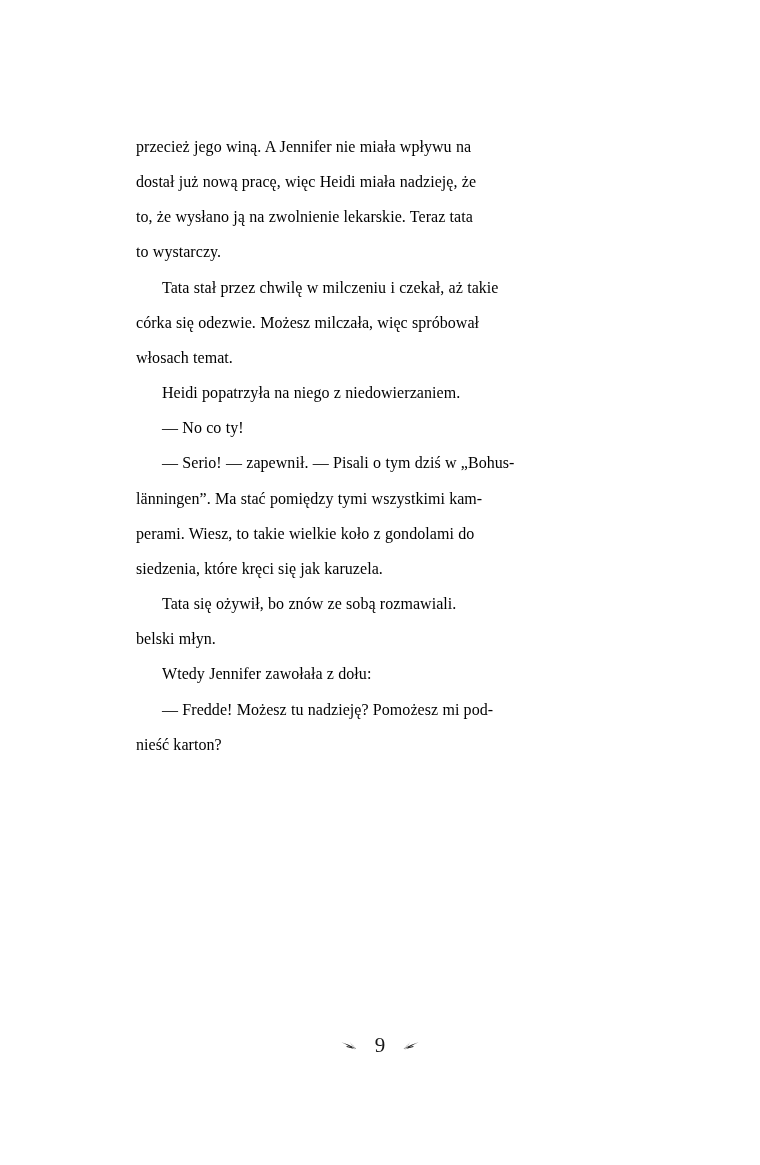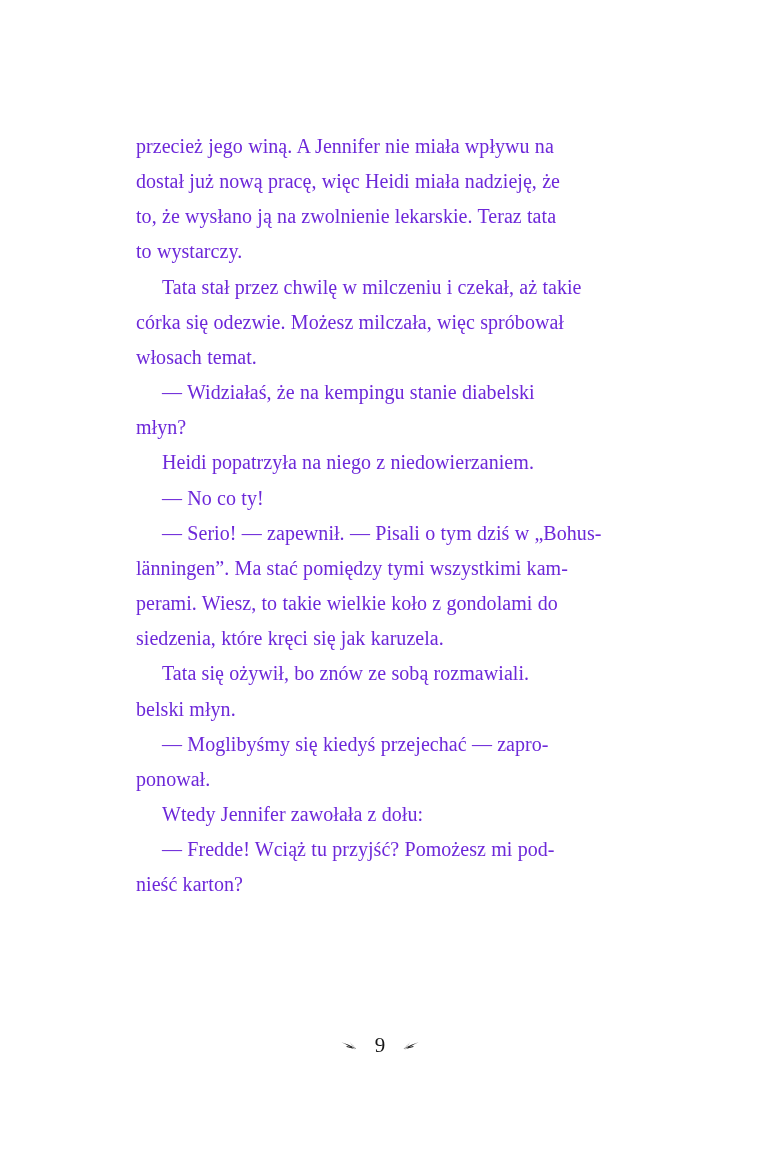--- a/index.html
+++ b/index.html
@@ -20,23 +20,23 @@
   
   .page {
     position: absolute;
     left: 136px;
     top: 129px;
     width: 506px;
   }
 
   .para {
     margin: 0;
-    font-size: 20px;
+    font-size: 16px;
     line-height: 35.15px;
-    color: #6d28d9;
+    color: #000000;
     letter-spacing: 0.05px;
     word-spacing: 0.2px;
   }
 
   
   .line {
     display: block;
     white-space: pre;
   }
   .line.just {
@@ -102,27 +102,20 @@
       <span><span class="indent"></span><span>Tata stał przez chwilę w milczeniu i czekał, aż takie</span></span>
         <span></span>
     </span>
     <span class="line just">
       <span>córka się odezwie. Możesz milczała, więc spróbował</span>
         <span></span>
     </span>
     <span class="line">włosach temat.</span>
   </p>
 
-  <p class="para">
-    <span class="line just">
-      <span><span class="indent"></span><span>— Widziałaś, że na kempingu stanie diabelski</span></span>
-        <span></span>
-    </span>
-    <span class="line">młyn?</span>
-  </p>
 
   <p class="para">
     <span class="line"><span class="indent"></span><span>Heidi popatrzyła na niego z niedowierzaniem.</span></span>
   </p>
 
   <p class="para">
     <span class="line"><span class="indent"></span><span>— No co ty!</span></span>
   </p>
 
   <p class="para">
@@ -143,35 +136,28 @@
 
   <p class="para">
     <span class="line"><span class="indent"></span><span>Tata się ożywił, bo znów ze sobą rozmawiali.</span></span>
   </p>
 
   <p class="para">
     <span class="line">belski młyn.</span>
   </p>
 
 
-  <p class="para">
-    <span class="line just">
-      <span><span class="indent"></span><span>— Moglibyśmy się kiedyś przejechać — zapro-</span></span>
-        <span></span>
-    </span>
-    <span class="line">ponował.</span>
-  </p>
 
   <p class="para">
     <span class="line"><span class="indent"></span><span>Wtedy Jennifer zawołała z dołu:</span></span>
   </p>
 
   <p class="para">
     <span class="line just">
-      <span><span class="indent"></span><span>— Fredde! Wciąż tu przyjść? Pomożesz mi pod-</span></span>
+      <span><span class="indent"></span><span>— Fredde! Możesz tu nadzieję? Pomożesz mi pod-</span></span>
         <span></span>
     </span>
     <span class="line">nieść karton?</span>
   </p>
 
 </div>
 
 <div class="folio">
   <span class="orn left">
     <svg viewBox="0 0 26 14" xmlns="http://www.w3.org/2000/svg">

